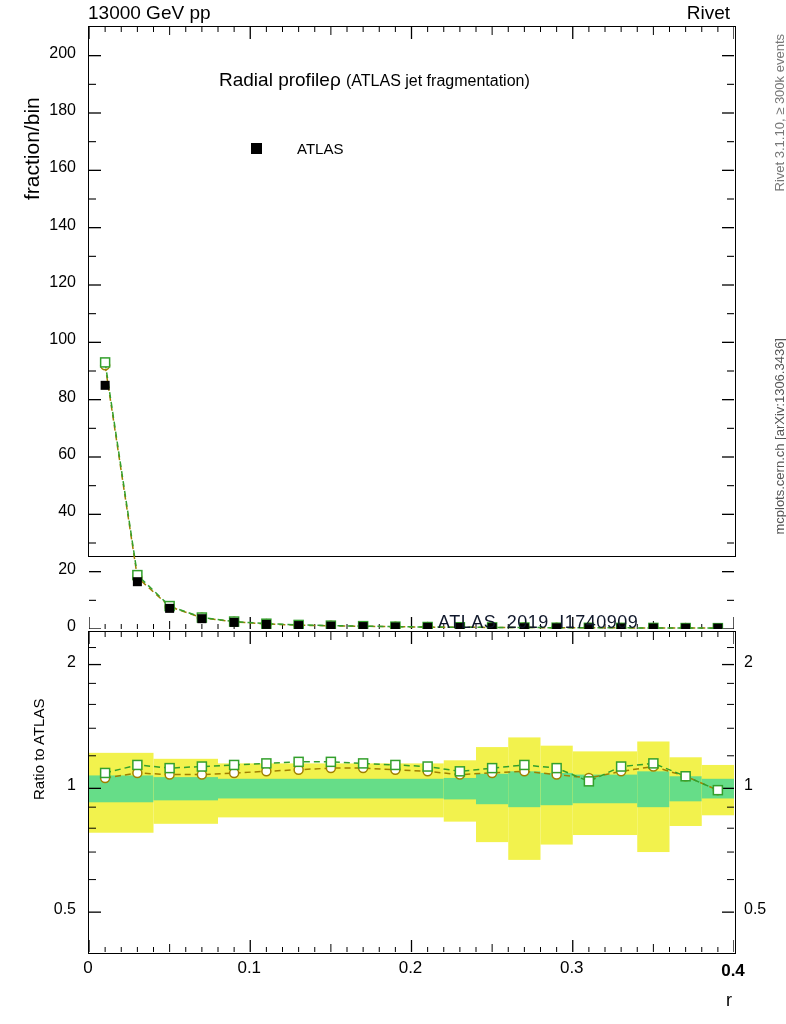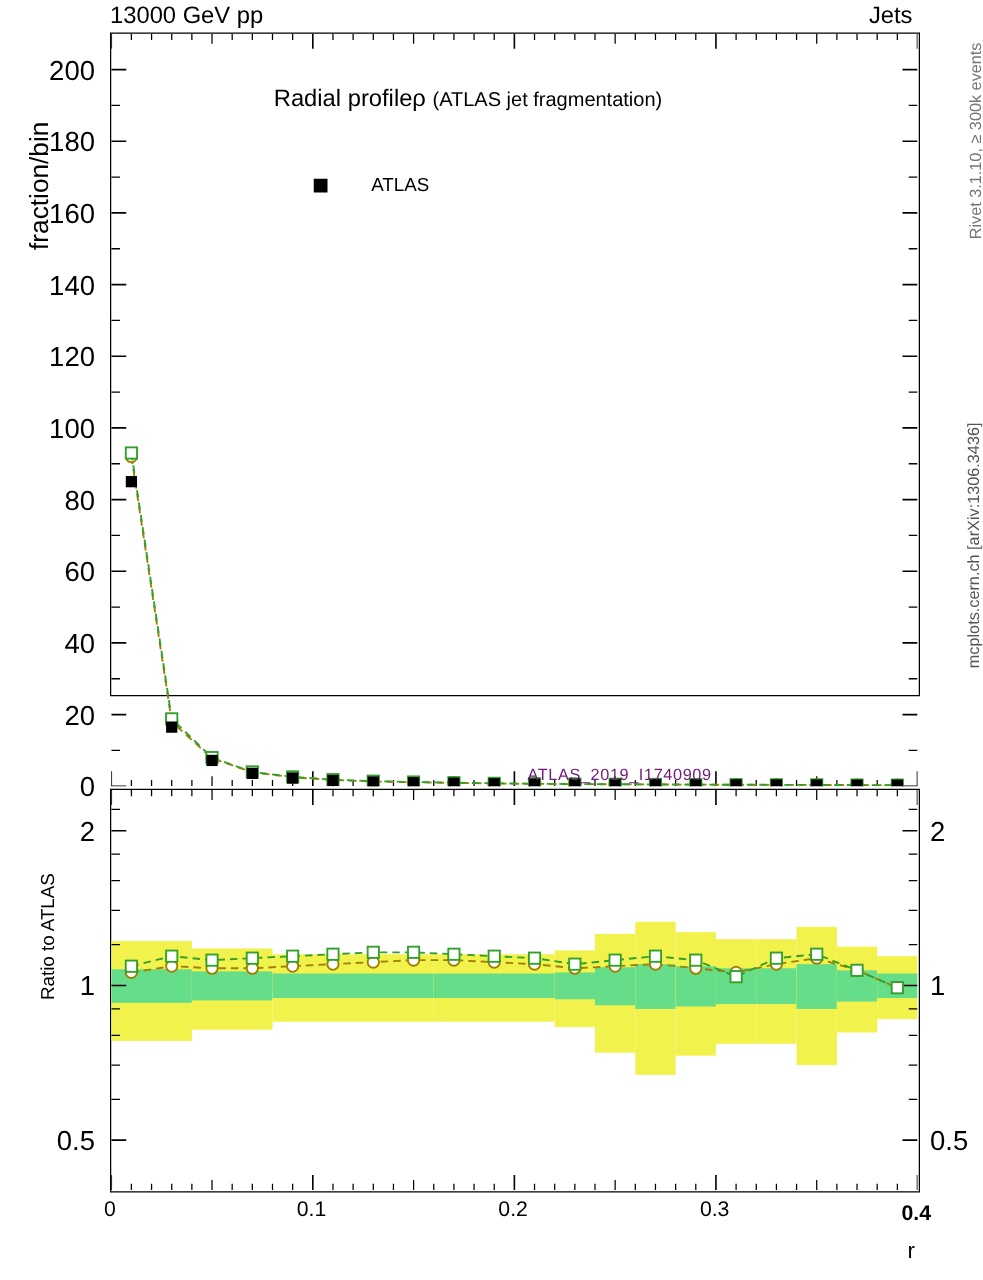--- a/index.html
+++ b/index.html
@@ -22,42 +22,42 @@
 
   
   .rlabel{position:absolute;right:2px;font-size:13px;color:#555;
       transform:rotate(-90deg);transform-origin:100% 0;white-space:nowrap;}
   .r1{top:34px;right:14px;color:#777;}
   .r2{top:338px;right:14px;color:#555;}
 
   
   .plot-title{position:absolute;left:130px;top:42px;font-size:19px;white-space:nowrap;}
   .plot-title .sub{font-size:16px;}
-  .watermark{position:absolute;left:333px;top:585px;font-size:13px;color:#701a75;letter-spacing:.5px;}
+  .watermark{position:absolute;left:349px;top:585px;font-size:18px;color:#0f172a;letter-spacing:.5px;}
 
   
   .legend{position:absolute;left:140px;top:108px;font-size:15px;}
   .legend .row{height:26px;display:flex;align-items:center;}
   .legend .sym{width:60px;height:20px;position:relative;margin-right:8px;}
   .legend .lbl{white-space:nowrap;font-size:15px;}
-  .axis-num{position:absolute;font-size:22px;text-align:right;}
+  .axis-num{position:absolute;font-size:16px;text-align:right;}
 
   .xnum{position:absolute;font-size:17px;text-align:center;}
   .xlabel{position:absolute;font-size:18px;}
 
   svg{display:block;}
 </style>
 </head>
 <body>
 
 <div class="page">
 
   <div class="hdr">
     <div class="beam">13000 GeV pp</div>
-    <div class="jets">Jets</div>
+    <div class="jets">Rivet</div>
   </div>
 
   <div class="rlabel r1">Rivet 3.1.10, ≥ 300k events</div>
   <div class="rlabel r2">mcplots.cern.ch [arXiv:1306.3436]</div>
 
   <div class="ylabel-main-pos">
     <div style="position:absolute;left:0;top:0;transform:rotate(-90deg);transform-origin:0 0;font-size:21px;white-space:nowrap;">fraction/bin</div>
   </div>
 
   <div class="ylabel-ratio">Ratio to ATLAS</div>

